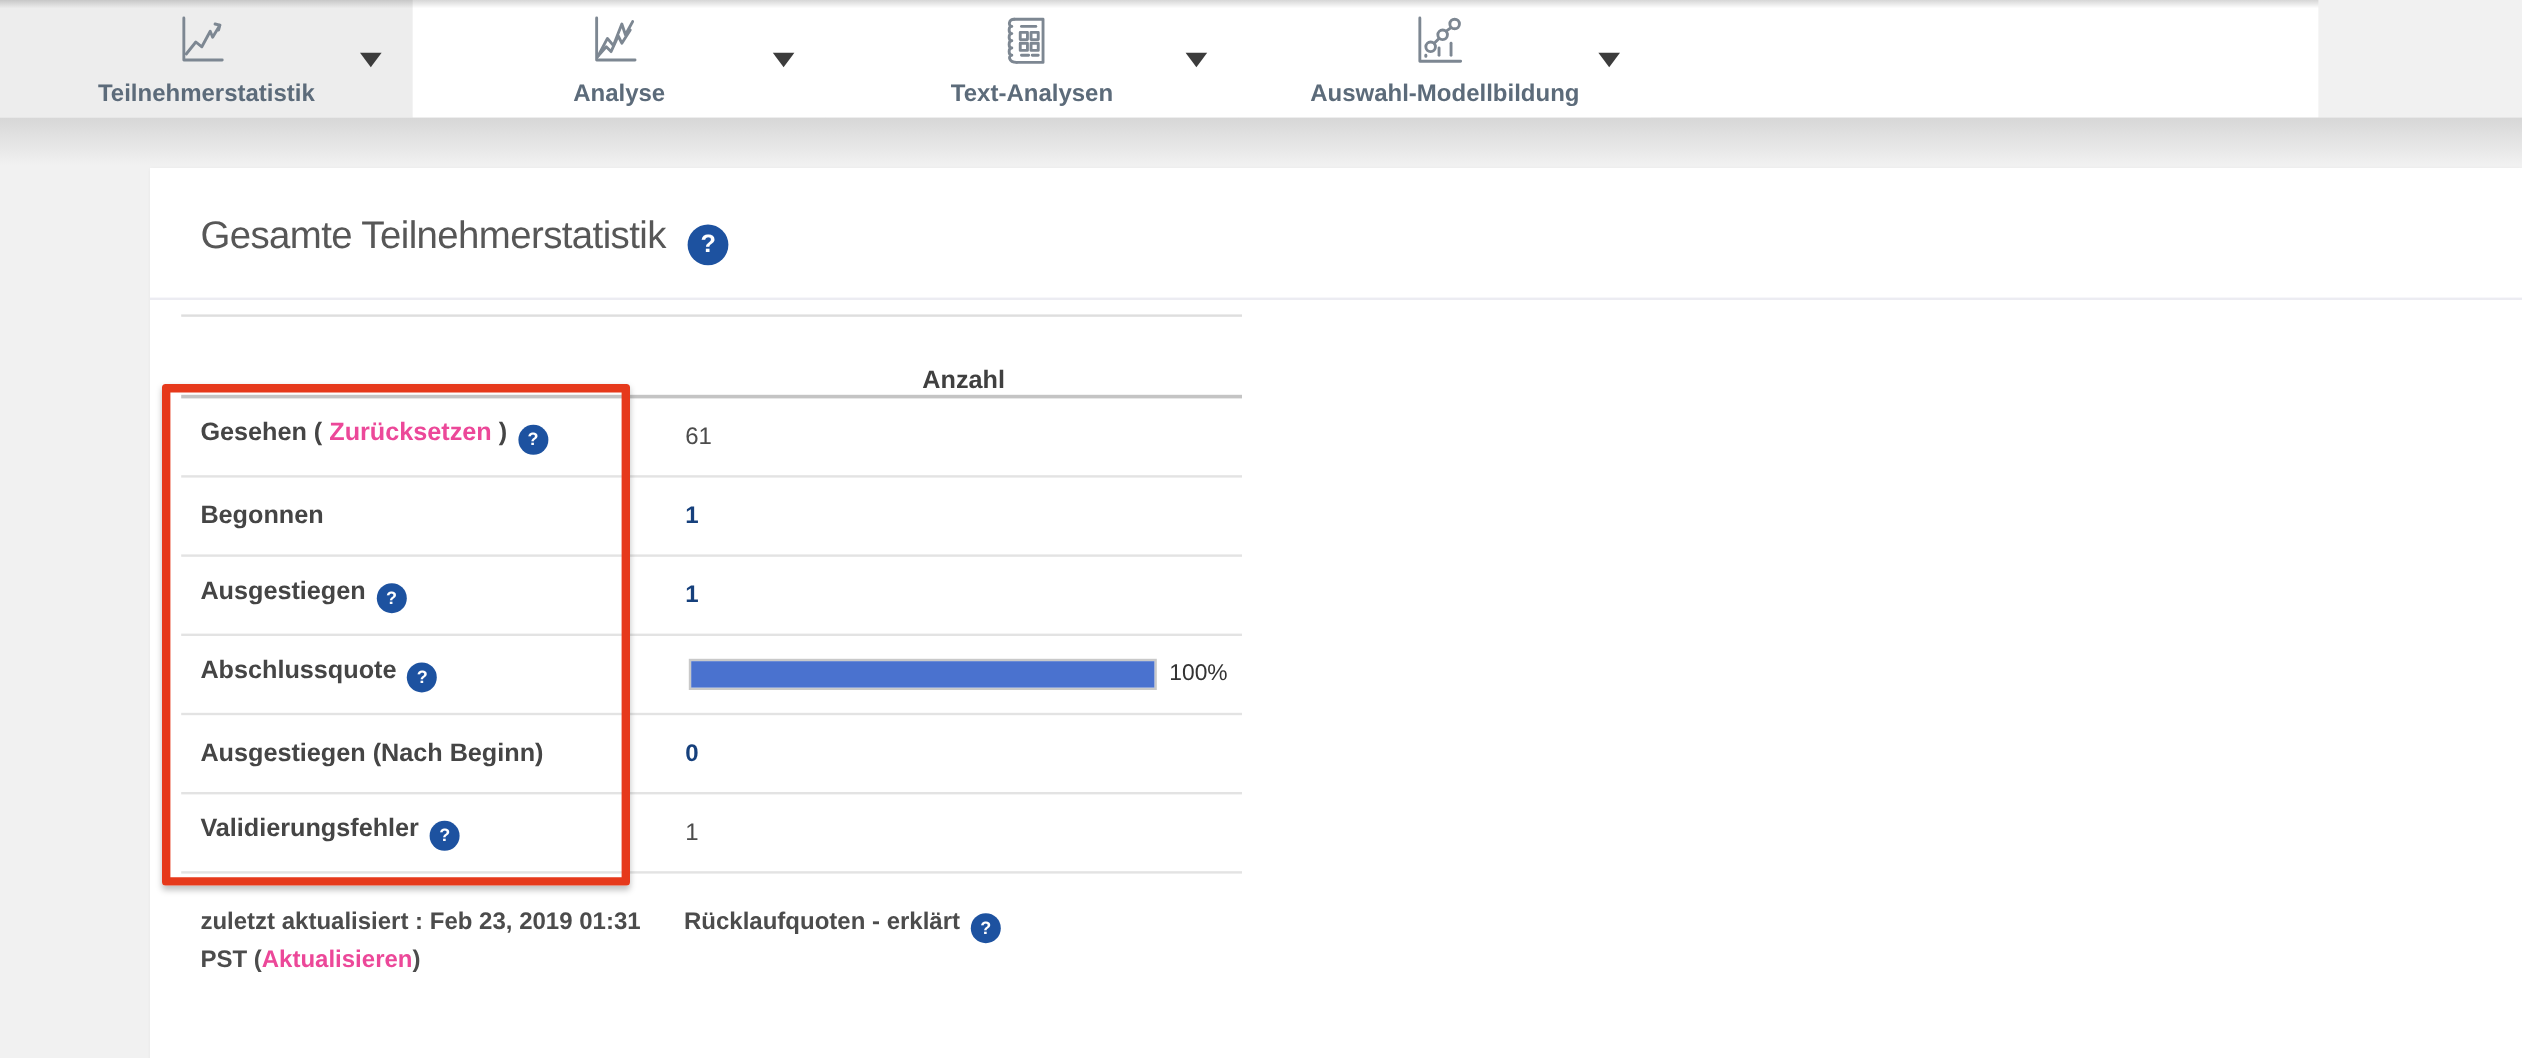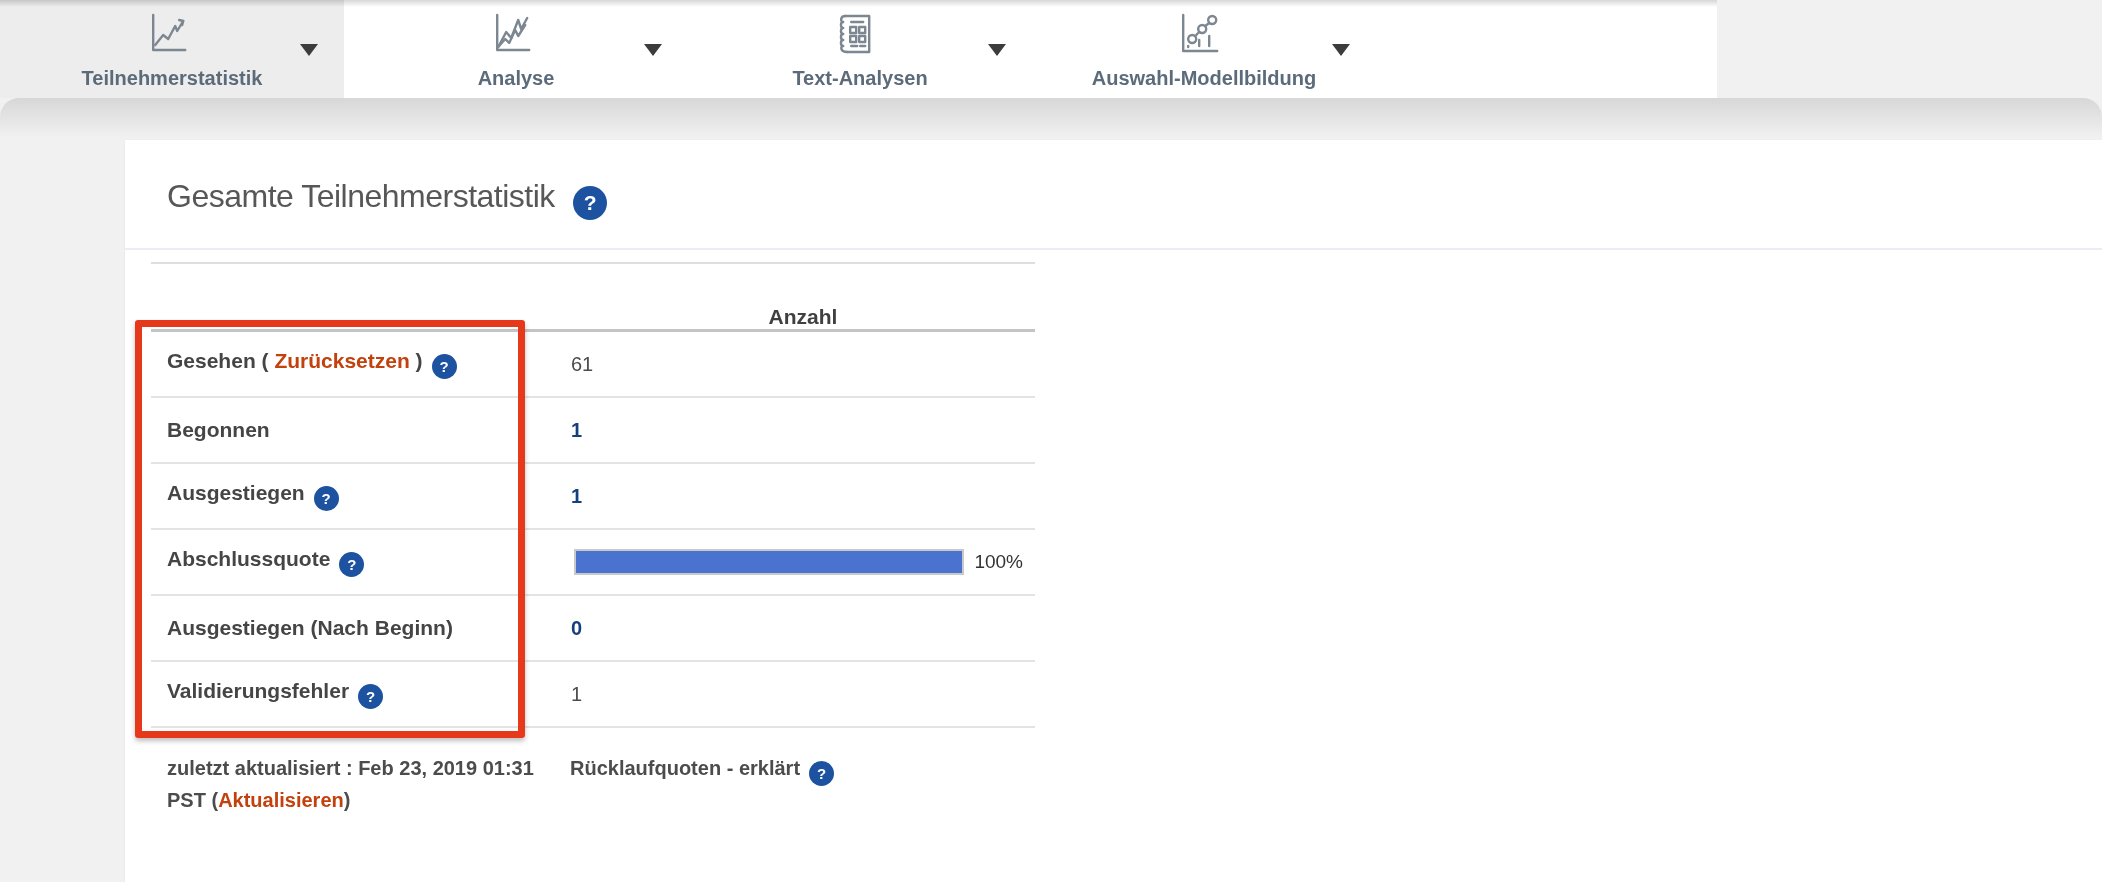--- a/index.html
+++ b/index.html
@@ -1,35 +1,35 @@
 <!DOCTYPE html>
 <html><head>
 <meta charset="utf-8">
 <style>
   * { margin:0; padding:0; box-sizing:border-box; }
   html,body { width:2102px; height:882px; overflow:hidden; background:#f1f1f1;
               font-family:"Liberation Sans","DejaVu Sans",sans-serif; }
 
   
-  .nav { position:relative; width:1717px; height:98px; background:#ffffff; }
+  .nav { position:relative; width:1932px; height:98px; background:#ffffff; }
   .nav::before { content:""; position:absolute; left:0; top:0; width:100%; height:7px;
                  background:linear-gradient(to bottom, rgba(0,0,0,0.16), rgba(0,0,0,0)); z-index:5; }
   .tab { position:absolute; top:0; width:344px; height:98px; background:#ffffff; cursor:pointer; }
   .tab.active { background:#ededed; }
   .tab-icon { position:absolute; top:10px; left:50%; transform:translateX(-60%); width:48px; height:48px; }
   .tab-icon svg { width:48px; height:48px; }
   .tab-label { position:absolute; bottom:8px; left:0; width:100%; text-align:center;
                font-size:20px; font-weight:600; color:#5c6b7a; }
   .caret { position:absolute; right:26px; top:44px; width:0; height:0;
            border-left:9px solid transparent; border-right:9px solid transparent;
            border-top:12px solid #3c3c3c; }
 
   
   .page { position:relative; width:2102px; height:784px;
-          background:linear-gradient(to bottom, #d7d7d7 0px, #f1f1f1 40px);border-radius:19px; }
+          background:linear-gradient(to bottom, #d7d7d7 0px, #f1f1f1 40px); }
   .card { position:absolute; left:125px; top:42px; width:1977px; height:742px;
           background:#ffffff; box-shadow:0 1px 3px rgba(0,0,0,0.06); }
 
   .card-header { position:absolute; left:0; top:0; width:100%; height:110px;
                  border-bottom:2px solid #ececf2; }
   .page-title { position:absolute; left:42px; top:38px; font-size:32px; font-weight:400;
                 color:#575757; letter-spacing:-0.5px; white-space:nowrap; }
   .help { display:inline-block; background:#1d52a0; color:#ffffff; border-radius:50%;
           text-align:center; font-weight:700; }
   .help.lg { width:34px; height:34px; line-height:34px; font-size:21px; margin-left:18px;
@@ -40,21 +40,21 @@
   
   .stat-table { position:absolute; left:26px; top:122px; width:884px; border-top:2px solid #dedede; }
   .t-head { display:flex; height:68px; border-bottom:3px solid #c4c4c4; align-items:flex-end; }
   .t-head .label-col { width:420px; }
   .t-head .value-col { width:464px; text-align:center; font-size:21px; font-weight:700; color:#404040; }
   .t-row { display:flex; height:66px; align-items:center; border-bottom:2px solid #e3e3e3; }
   .t-row .label-col { width:420px; padding-left:16px; font-size:21px; font-weight:700;
                       color:#454545; white-space:nowrap; }
   .t-row .value-col { width:464px; text-align:left; padding-right:12px; font-size:20px; color:#4c4c4c; }
   .t-row .value-col.bold { font-weight:700; color:#16407c; }
-  .link { color:#c2410c; font-weight:700; cursor:pointer; text-decoration:none; }
+  .link { color:#ec4899; font-weight:700; cursor:pointer; text-decoration:none; }
   .progress-cell { display:flex; align-items:center; justify-content:flex-end; gap:10px; }
   .bar-track { width:390px; height:26px; border:2px solid #c9c9c9; background:#ffffff; }
   .bar-fill { height:100%; background:#4a72cf; }
   .pct { font-size:19px; color:#333333; }
 
   
   .red-box { position:absolute; left:10px; top:180px; width:390px; height:418px;
              border:7px solid #e6391b; border-radius:3px;
              box-shadow:0 3px 5px rgba(0,0,0,0.25); pointer-events:none; }
 

